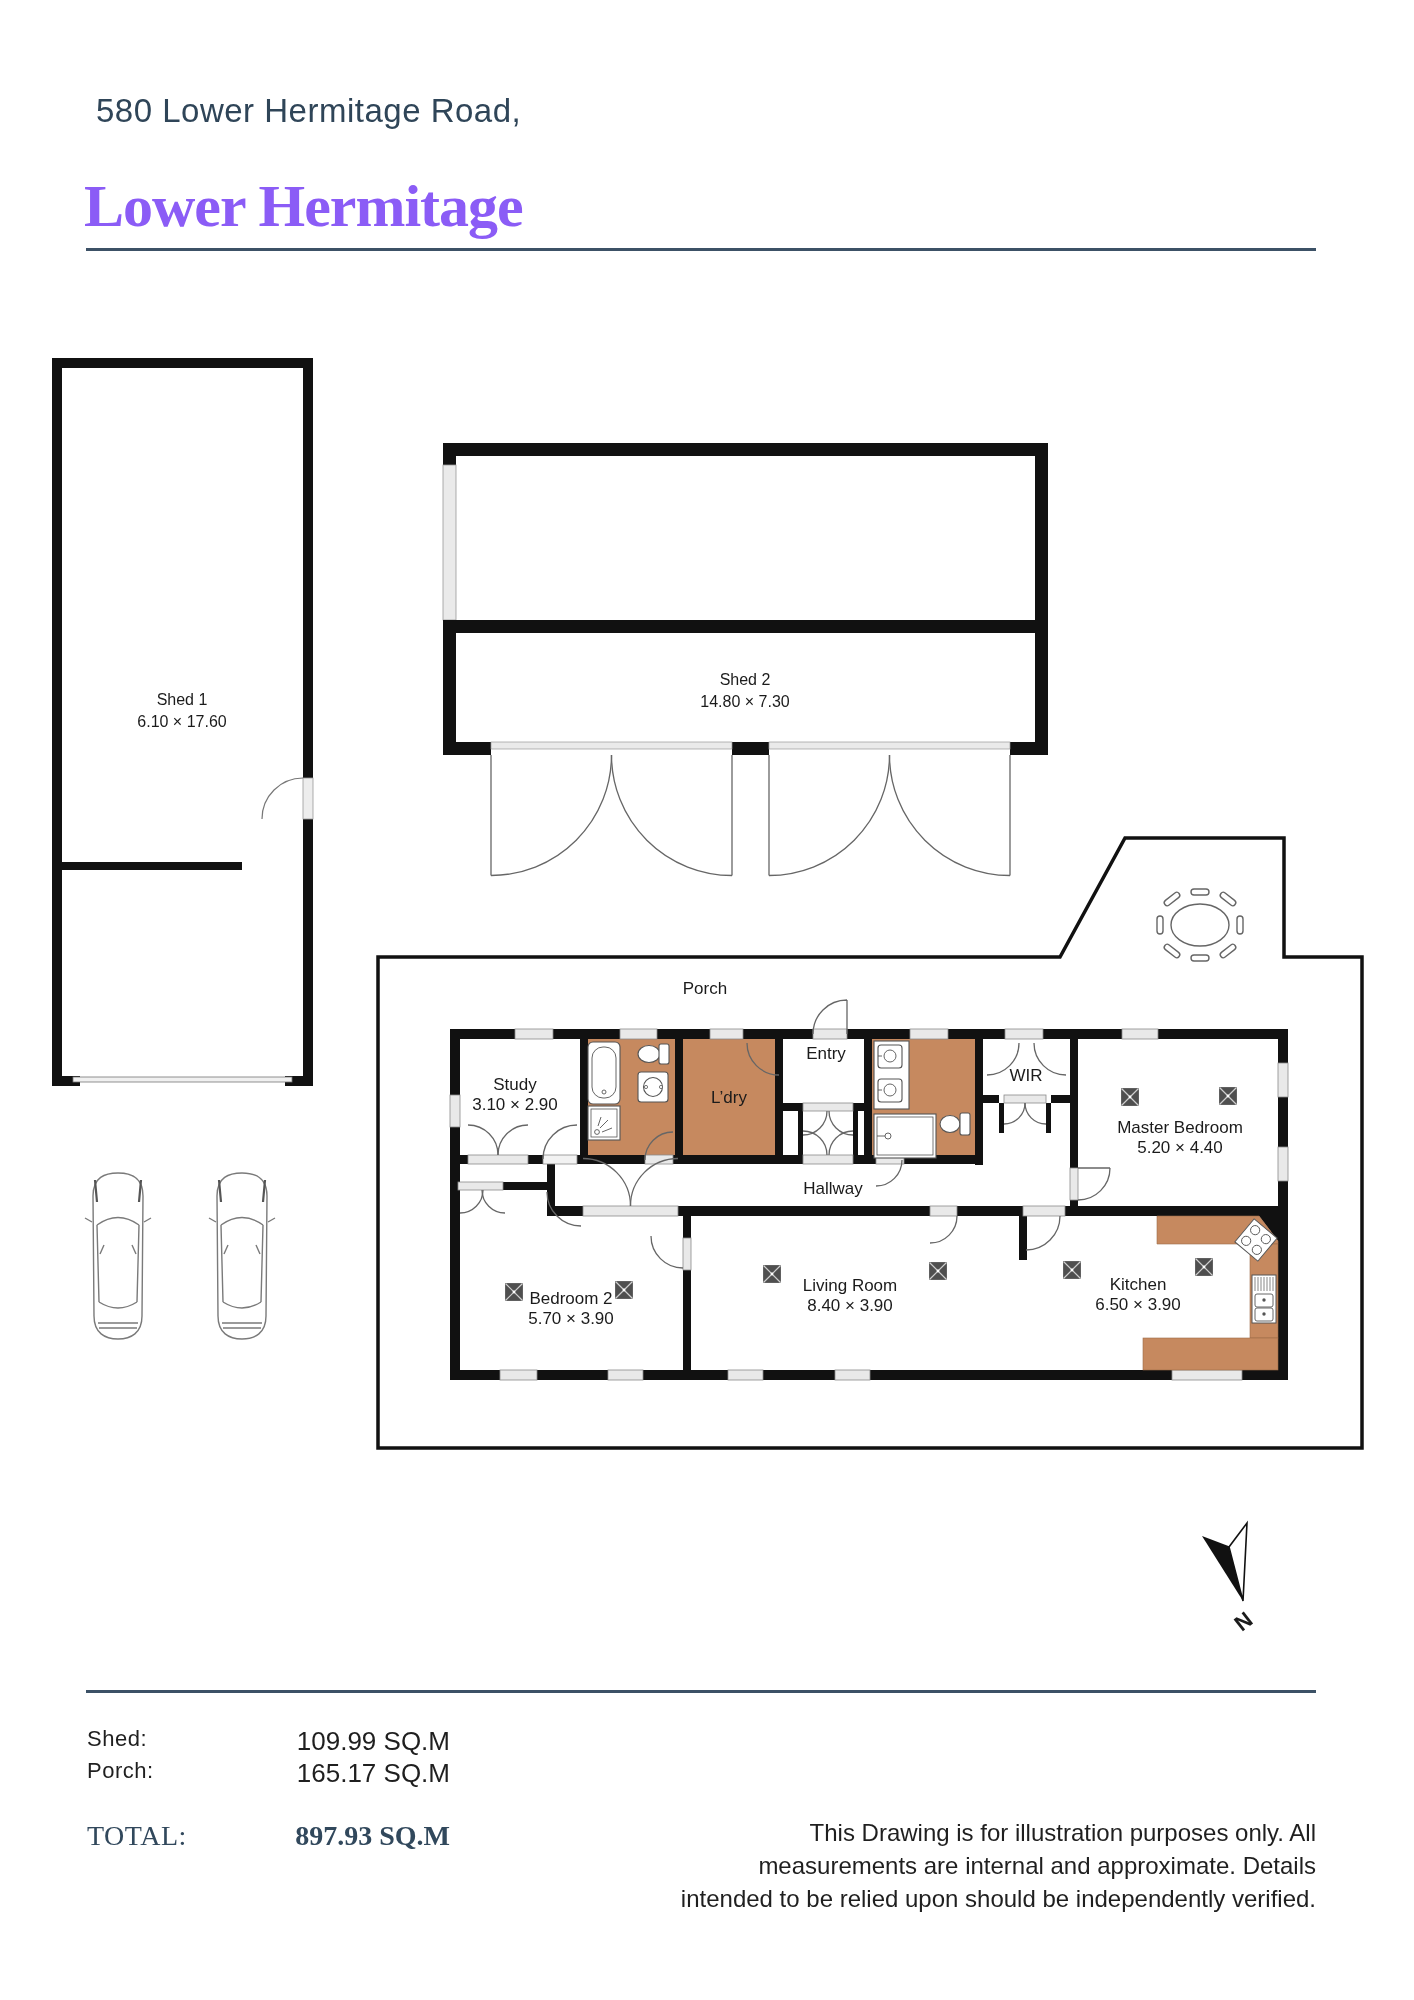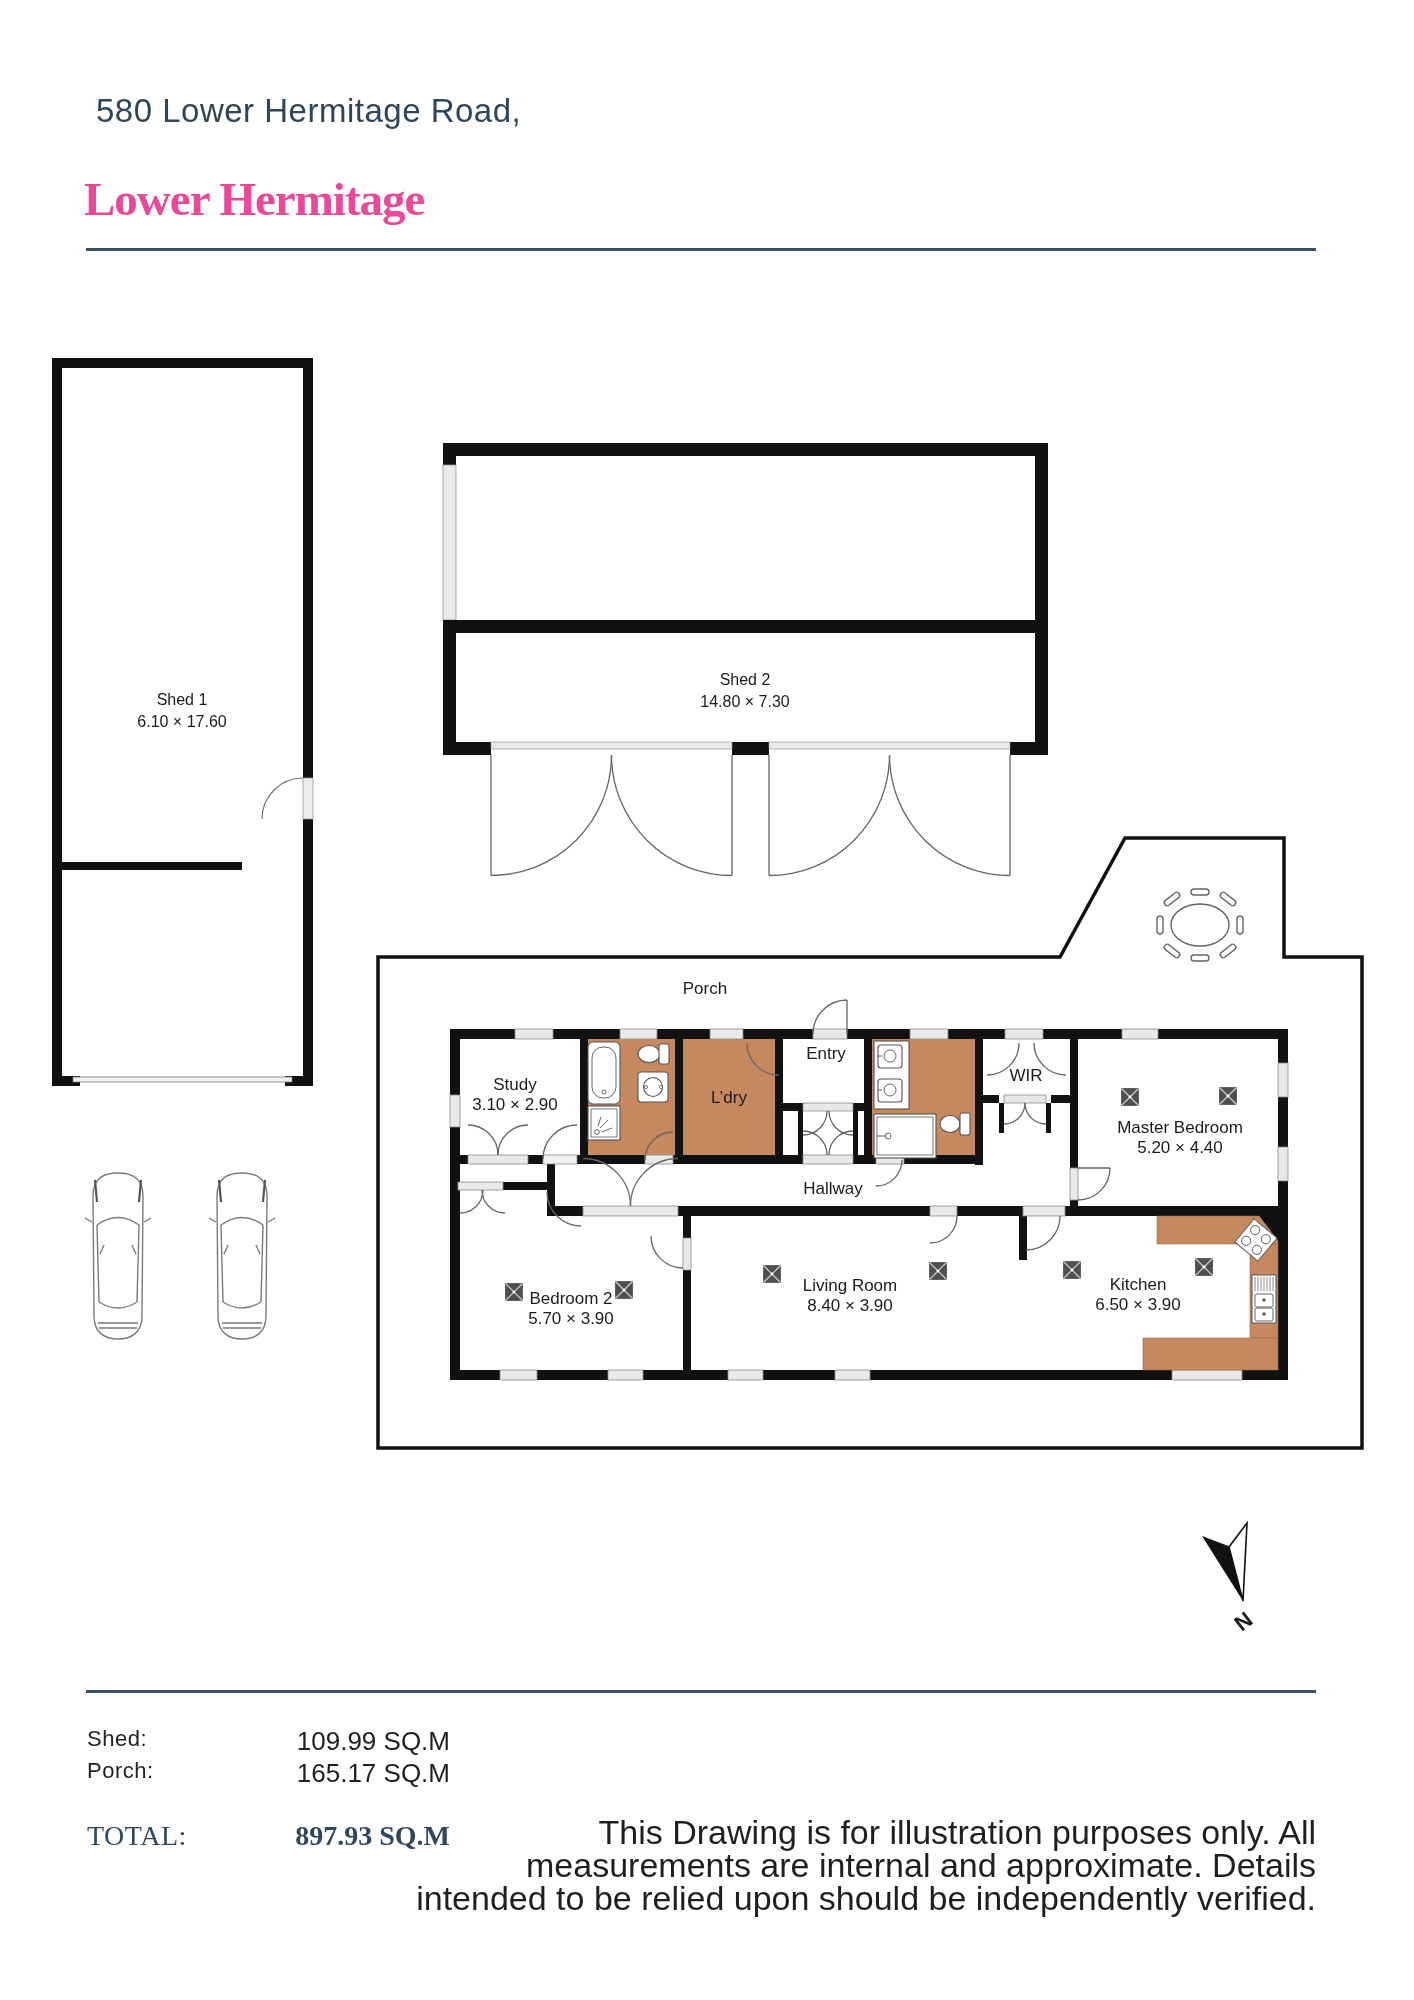--- a/index.html
+++ b/index.html
@@ -1,36 +1,36 @@
 <!DOCTYPE html>
 <html><head>
 <meta charset="utf-8">
 <style>
   html,body{margin:0;padding:0;background:#fff;}
   #page{position:relative;width:1414px;height:2000px;background:#ffffff;overflow:hidden;
         font-family:"Liberation Sans",sans-serif;}
   #plan-svg{position:absolute;left:0;top:0;}
   .addr{position:absolute;left:96px;top:92px;font-size:33px;letter-spacing:.5px;color:#2f4558;}
-  .title{position:absolute;left:84px;top:172px;font-size:47px;font-weight:bold;
-         font-family:"Liberation Serif",serif;color:#ec4899;letter-spacing:-1px;}
+  .title{position:absolute;left:84px;top:172px;font-size:60px;font-weight:bold;
+         font-family:"Liberation Serif",serif;color:#8b5cf6;letter-spacing:-1px;}
   .rule{position:absolute;left:86px;width:1230px;height:3px;background:#3c5166;}
   .rule.hdr{top:248px;}
   .rule.ftr{top:1690px;}
   .area-label{position:absolute;left:87px;font-size:22px;color:#1f1f1f;letter-spacing:.5px;}
   .area-value{position:absolute;left:87px;width:363px;text-align:right;font-size:26px;color:#1f1f1f;}
   .row1{top:1726px;} .row2{top:1758px;}
   .total-label{position:absolute;left:87px;top:1820px;font-size:28px;font-weight:normal;
                font-family:"Liberation Serif",serif;color:#31485c;letter-spacing:.5px;}
   .total-value{position:absolute;left:87px;top:1820px;width:363px;text-align:right;font-size:28px;
                font-weight:bold;font-family:"Liberation Serif",serif;color:#31485c;}
   .logo{position:absolute;top:1722px;width:1231px;left:86px;text-align:right;font-size:74px;
         font-weight:bold;font-family:"Liberation Serif",serif;color:#33485c;letter-spacing:-3px;line-height:1;}
   .logo .amp{color:#bd9270;margin:0 -5px;}
   .disclaimer{position:absolute;left:86px;top:1816px;width:1230px;text-align:right;
-              font-size:34px;line-height:33px;color:#1f1f1f;}
+              font-size:24px;line-height:33px;color:#1f1f1f;}
   svg text{font-family:"Liberation Sans",sans-serif;fill:#1b1b1b;}
   .rlabel{font-size:17px;} .slabel{font-size:16px;}
 </style>
 </head>
 <body>
 
 <div id="page">
 
   <div class="addr">580 Lower Hermitage Road,</div>
   <div class="title">Lower Hermitage</div>

